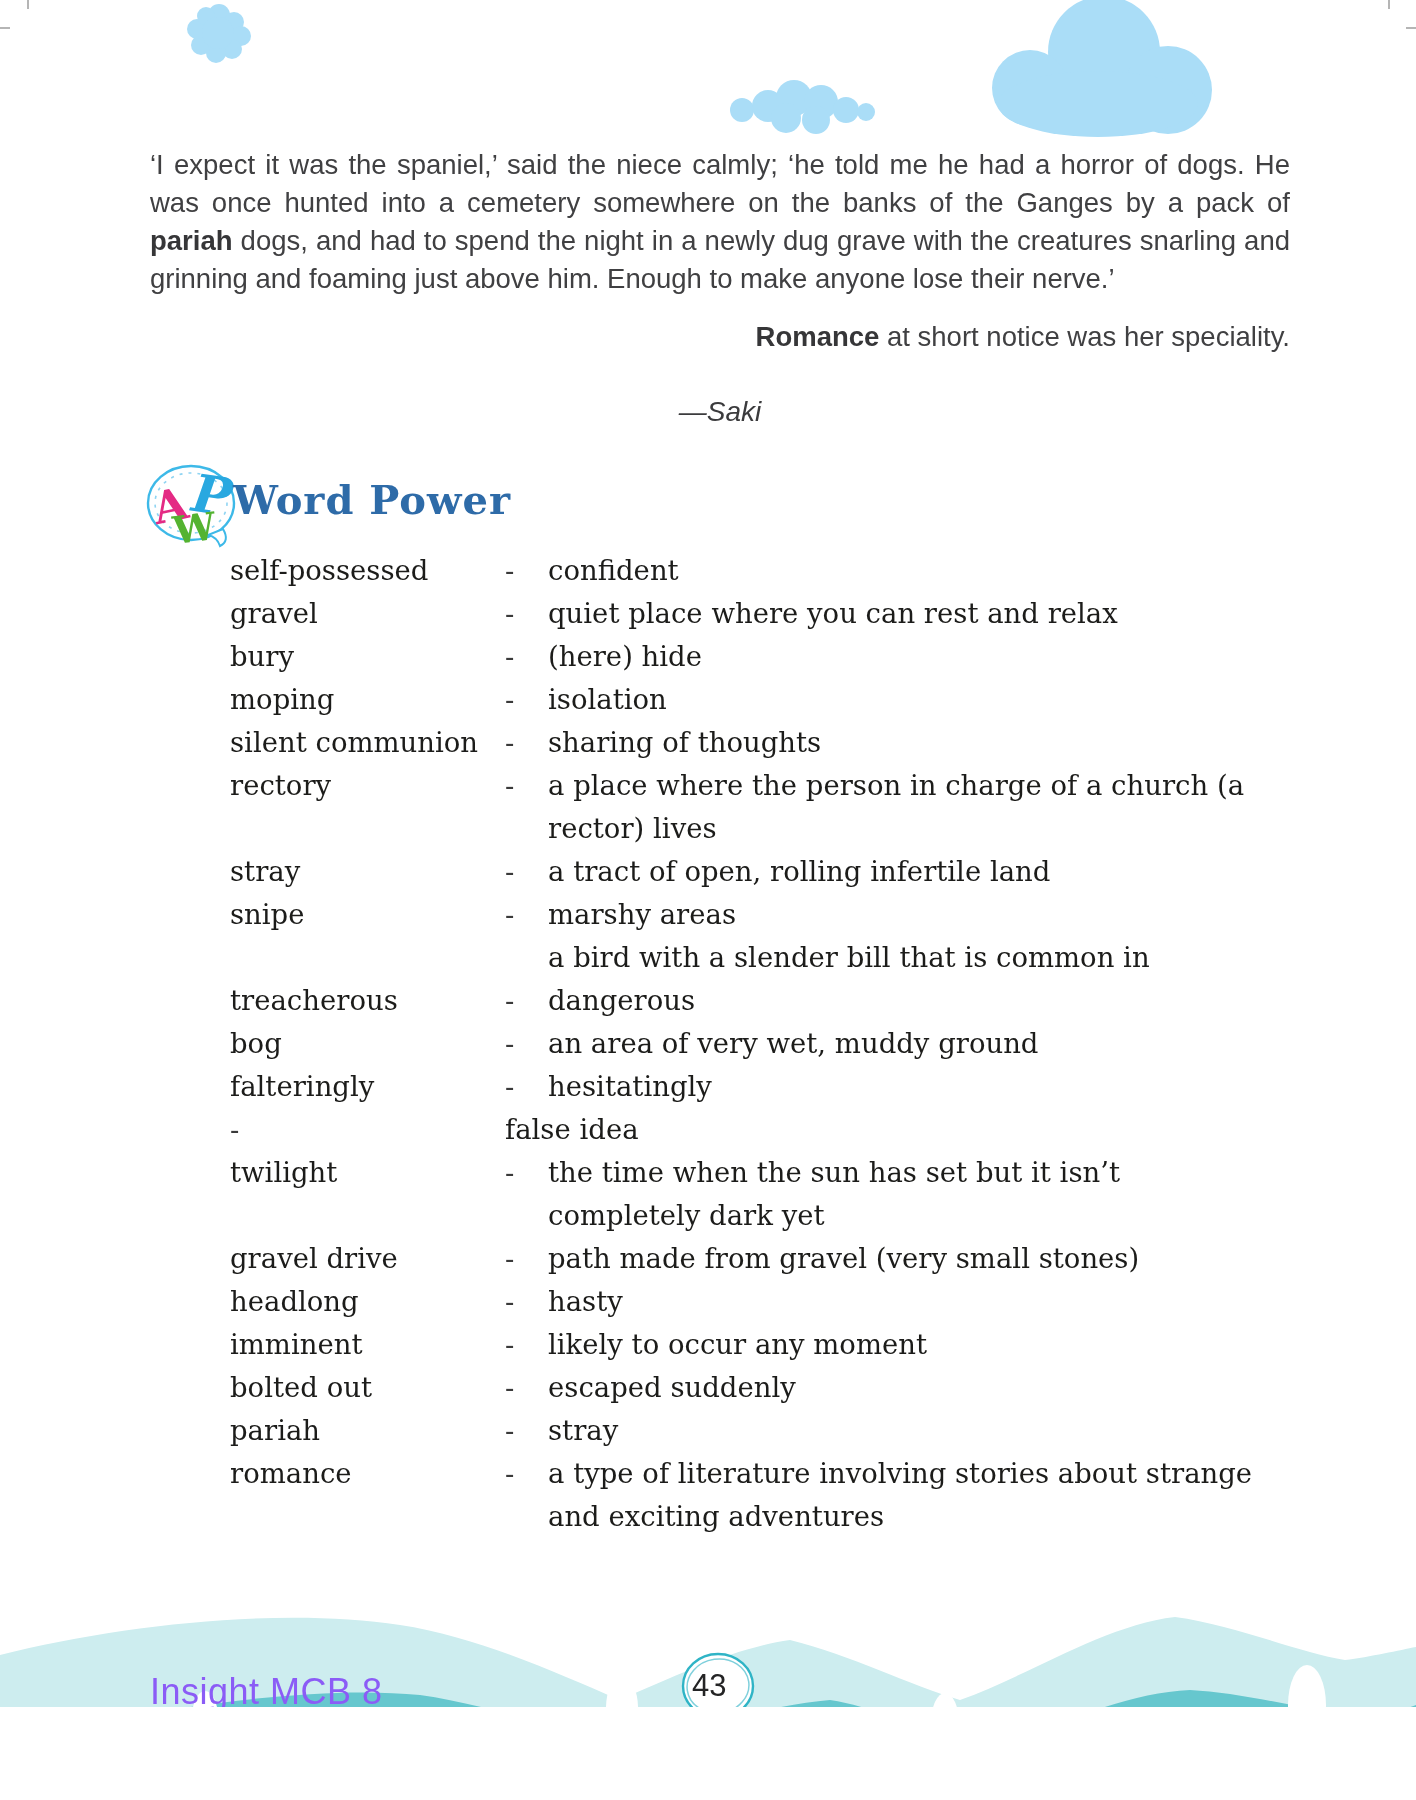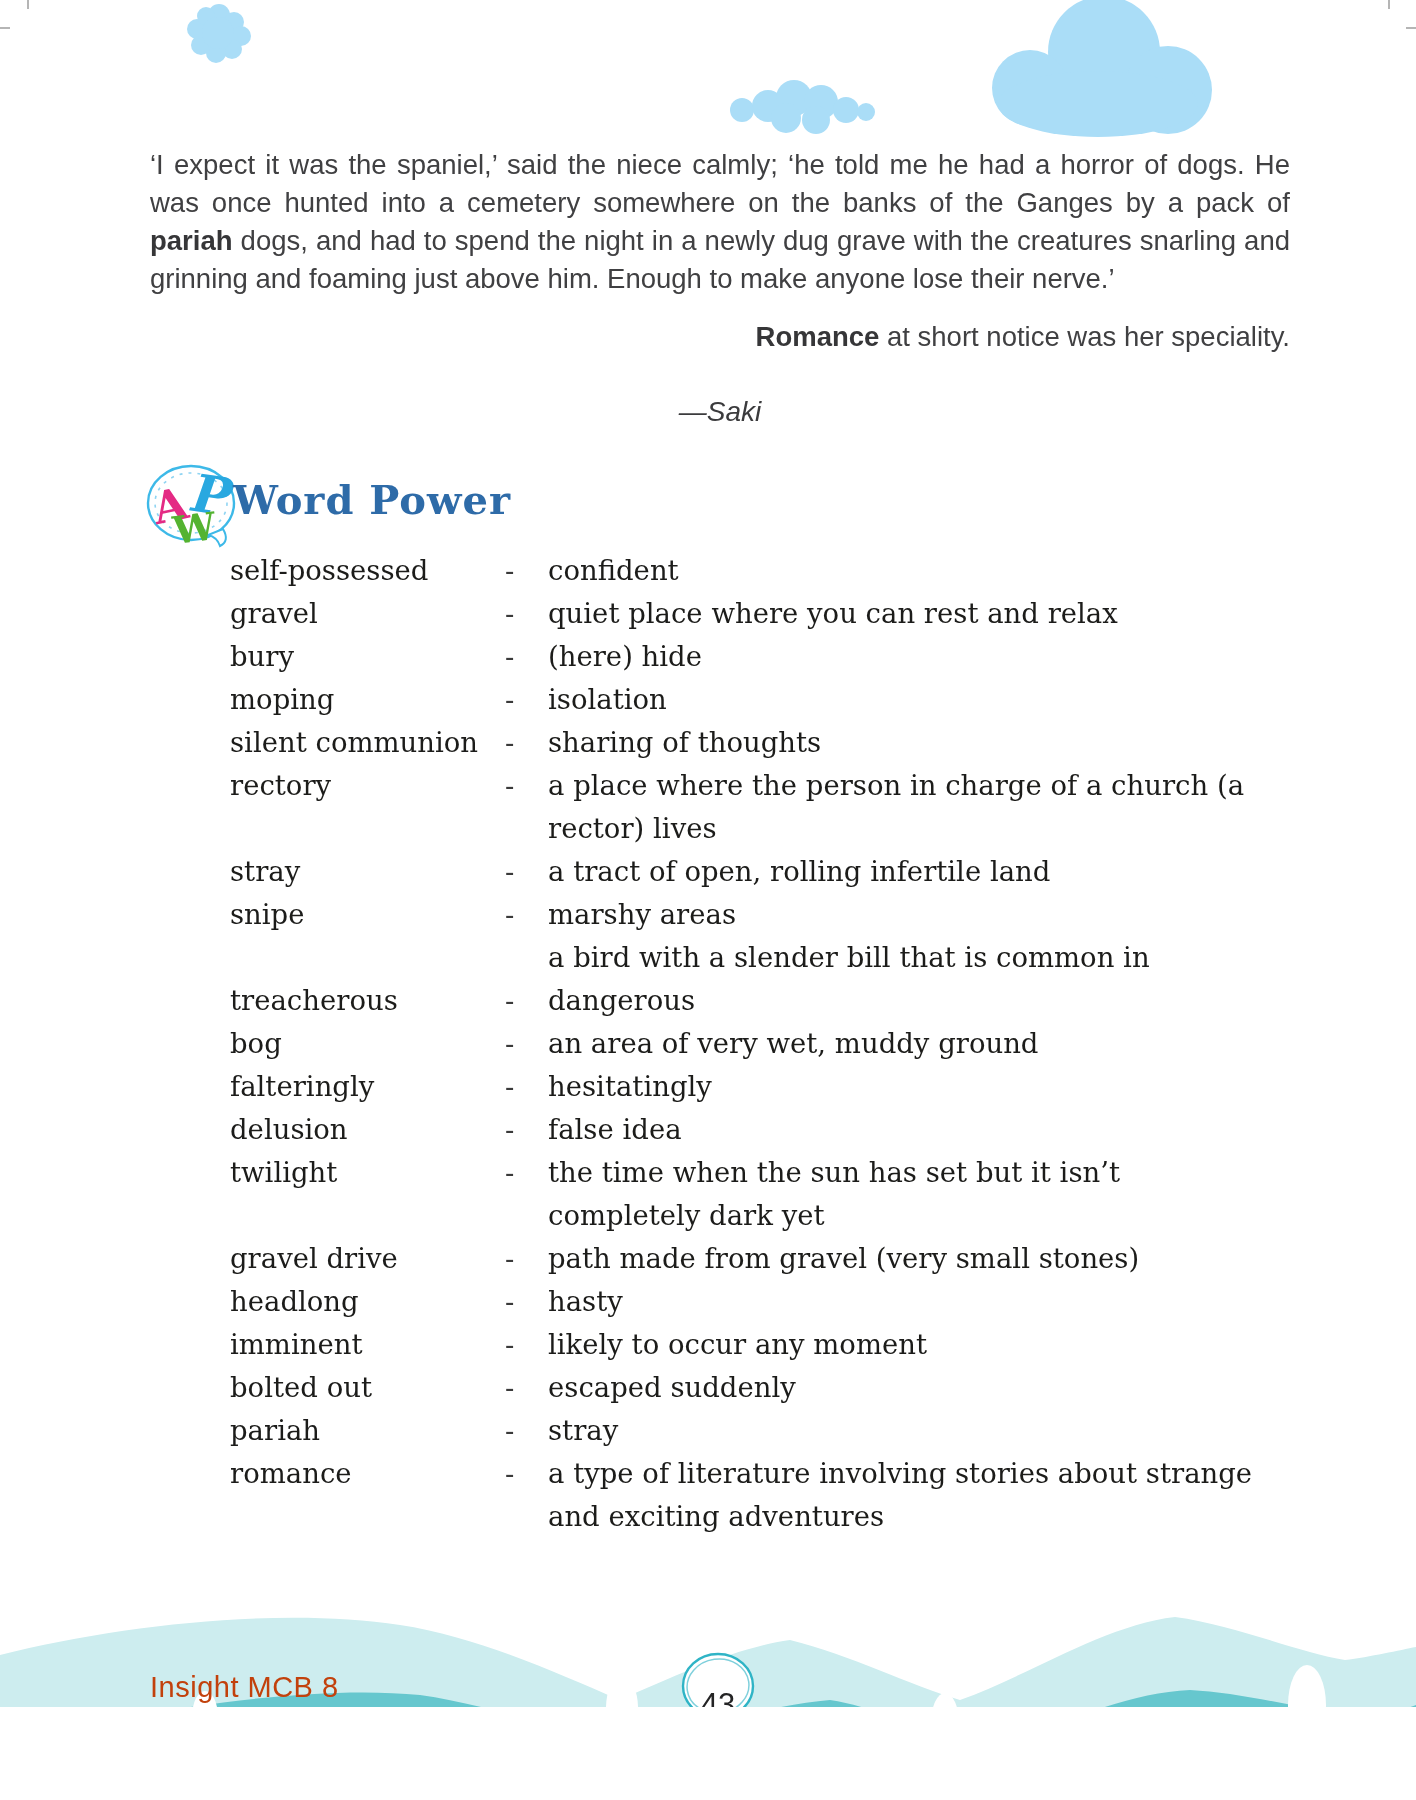--- a/index.html
+++ b/index.html
@@ -39,25 +39,25 @@
     line-height:43px; color:#1c1c1a;
   }
   .g-term { white-space:nowrap; }
   .g-dash { color:#3a3a3a; }
   .g-def div { white-space:nowrap; }
 
   
   .waves { position:absolute; left:0; top:1565px; width:1416px; height:235px; }
   .book-label {
     position:absolute; left:150px; top:1671px;
-    font-size:29px; color:#c2410c; letter-spacing:0.5px;
+    font-size:36px; color:#8b5cf6; letter-spacing:0.5px;
   }
   .page-num {
     position:absolute; left:692px; top:1668px; width:52px;
-    text-align:center; font-size:31px; color:#242425;margin-top:19px;
+    text-align:left; font-size:31px; color:#242425;
   }
 
   
   .mark { position:absolute; background:#b5b5b5; }
 </style>
 </head>
 <body>
 
 <div class="page">
 
@@ -195,21 +195,20 @@
         </div>
       </div>
       <div class="g-row">
         <div class="g-term">falteringly</div>
         <div class="g-dash">-</div>
         <div class="g-def">
           <div>hesitatingly</div>
         </div>
       </div>
       <div class="g-row">
-        <div class="g-term">delusion</div>
         <div class="g-dash">-</div>
         <div class="g-def">
           <div>false idea</div>
         </div>
       </div>
       <div class="g-row">
         <div class="g-term">twilight</div>
         <div class="g-dash">-</div>
         <div class="g-def">
           <div>the time when the sun has set but it isn’t</div>

